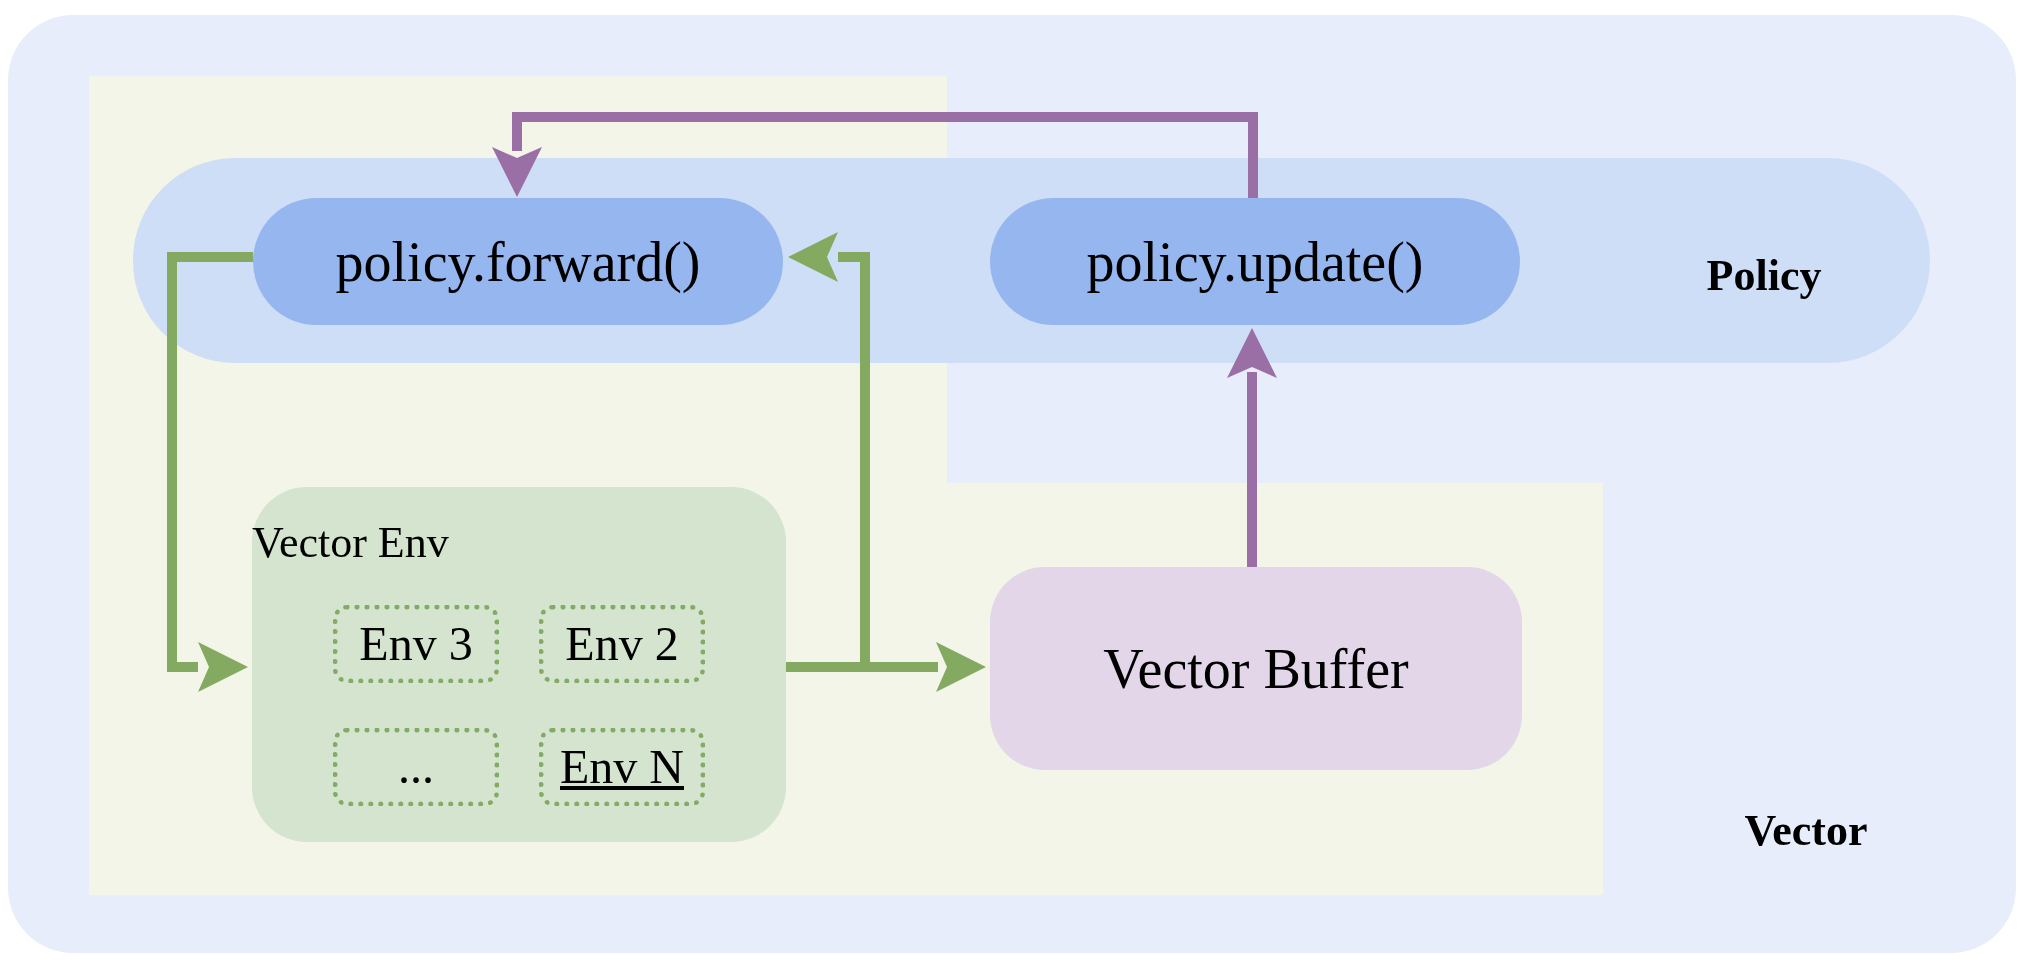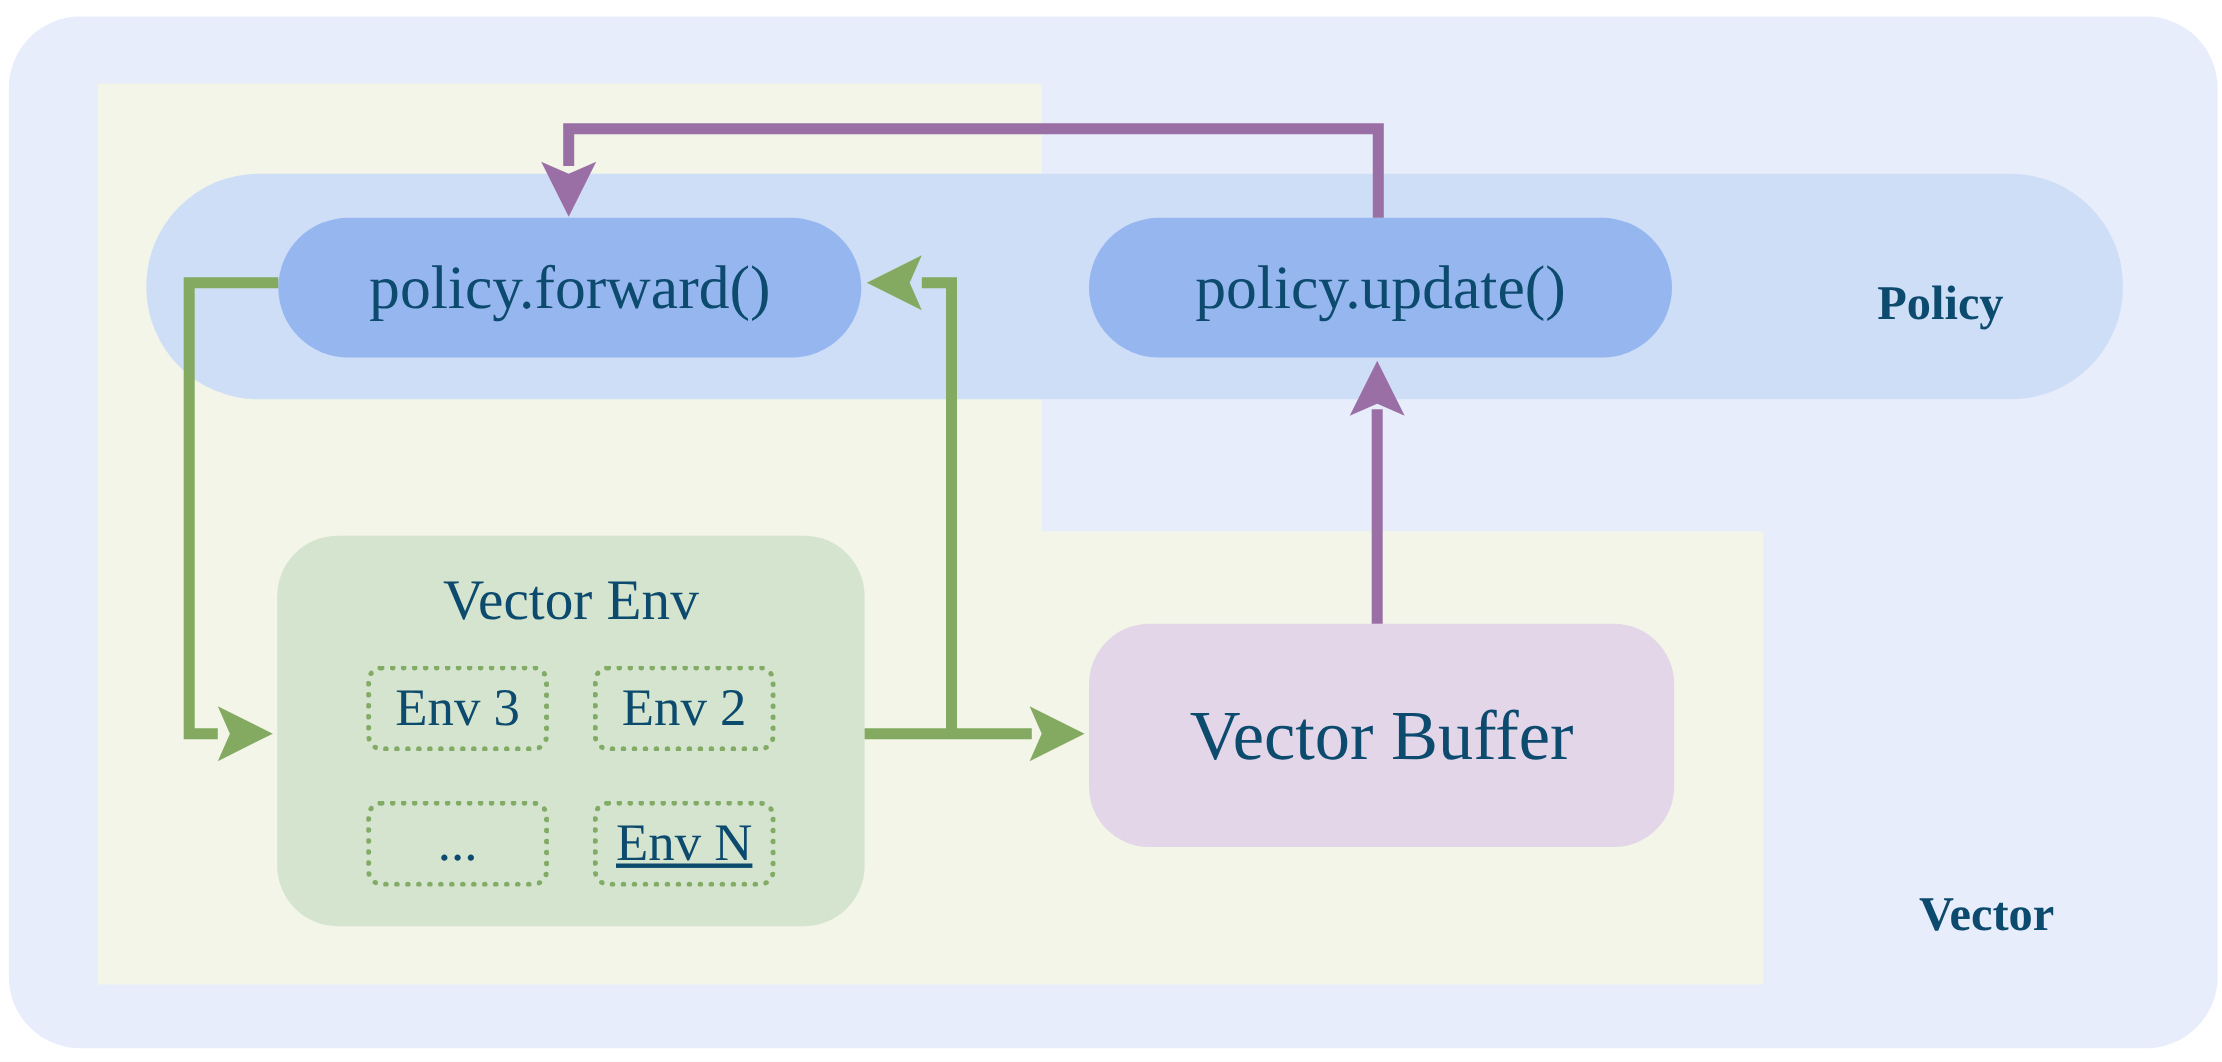--- a/index.html
+++ b/index.html
@@ -1,38 +1,38 @@
 <!DOCTYPE html>
 <html><head>
 <meta charset="utf-8">
 <style>
   html,body{margin:0;padding:0;background:#ffffff;}
   #stage{position:relative;width:2020px;height:965px;background:#ffffff;overflow:hidden;
-         font-family:"Liberation Serif","DejaVu Serif",serif;color:#0c4a6e;}
+         font-family:"Liberation Serif","DejaVu Serif",serif;color:#000000;}
   .abs{position:absolute;}
   
   .trainer-region{left:8px;top:15px;width:2008px;height:938px;border-radius:65px;background:#e7edfb;}
   .collector-a{left:89px;top:76px;width:858px;height:819px;background:#f2f5e7;}
   .collector-b{left:947px;top:483px;width:656px;height:412px;background:#f2f5e7;}
   .policy-band{left:133px;top:158px;width:1797px;height:205px;border-radius:102px;background:#cfdef7;}
   
   .pill{height:127px;border-radius:64px;background:#96b6f0;display:flex;align-items:center;justify-content:center;
         font-size:56px;line-height:1;}
   .pill-forward{left:253px;top:198px;width:530px;}
   .pill-update{left:990px;top:198px;width:530px;}
   .venv-box{left:252px;top:487px;width:534px;height:355px;border-radius:55px;background:#d4e4ce;}
-  .venv-title{left:252px;top:521px;width:534px;text-align:center;font-size:52px;line-height:1;}
+  .venv-title{left:252px;top:521px;width:534px;text-align:left;font-size:44px;line-height:1;}
   .env-cell{width:166px;height:78px;border:5px dotted #82ab65;border-radius:14px;box-sizing:border-box;
             display:flex;align-items:center;justify-content:center;font-size:48px;line-height:1;background:transparent;}
   .env-c1r1{left:333px;top:605px;}
   .env-c2r1{left:539px;top:605px;}
   .env-c1r2{left:333px;top:728px;}
   .env-c2r2{left:539px;top:728px;text-decoration:underline;}
   .vbuffer{left:990px;top:567px;width:532px;height:203px;border-radius:55px;background:#e2d6e8;
-           display:flex;align-items:center;justify-content:center;font-size:64px;line-height:1;}
+           display:flex;align-items:center;justify-content:center;font-size:56px;line-height:1;}
   
   .region-label{font-weight:700;font-size:44px;line-height:1;text-align:center;}
   .policy-label{left:1619px;top:254px;width:290px;}
   .collector-label{left:1266px;top:806px;width:300px;}
   .trainer-label{left:1656px;top:809px;width:300px;}
   
   #arrows{left:0;top:0;width:2020px;height:965px;pointer-events:none;}
 </style>
 </head>
 <body>

